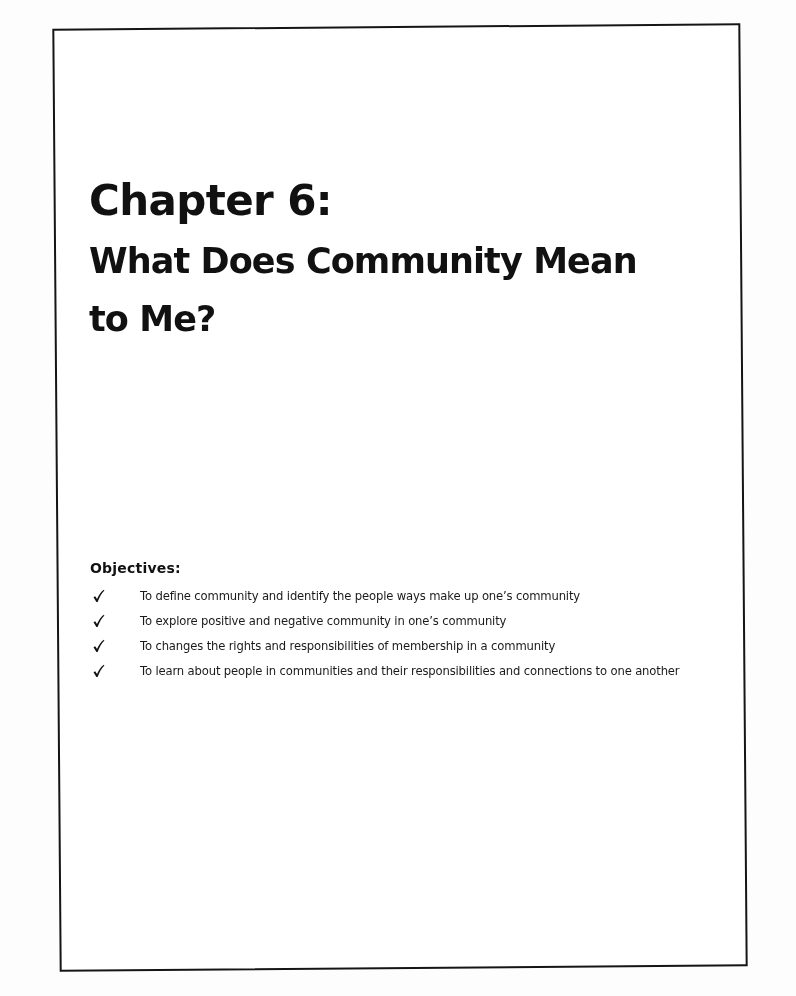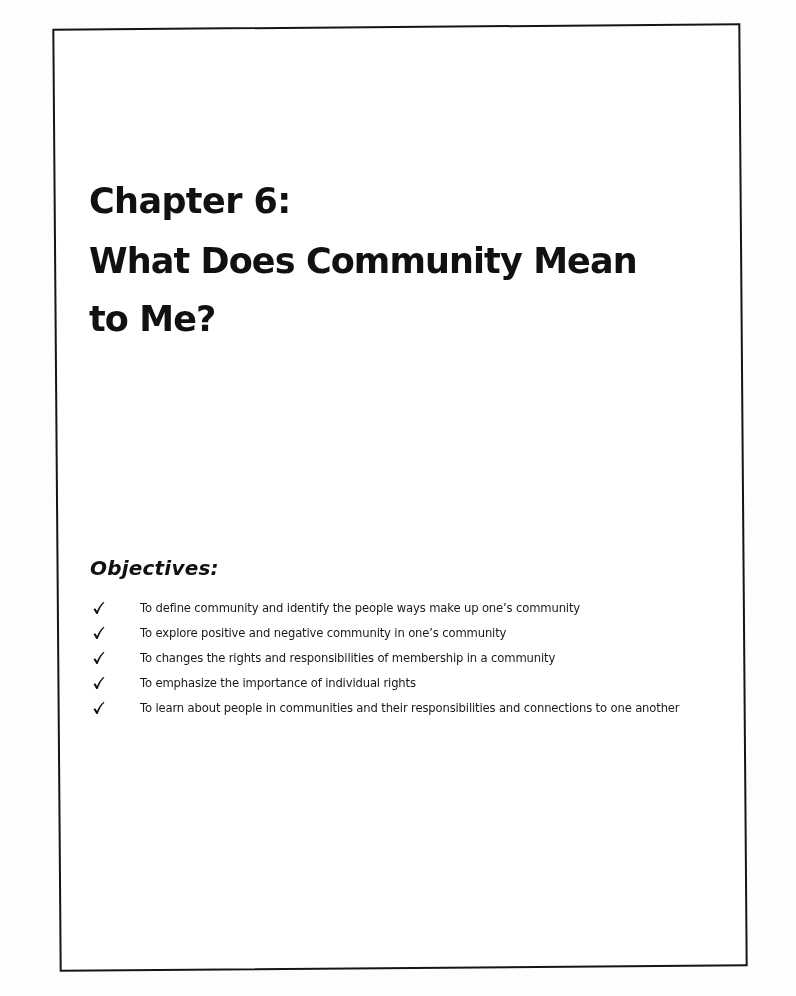--- a/index.html
+++ b/index.html
@@ -27,21 +27,21 @@
       transform-origin: center center;
       background: #ffffff;
     }
     .chapter-label {
       position: absolute;
       left: 89px;
       top: 177px;
       margin: 0;
       font-family: "DejaVu Sans", sans-serif;
       font-weight: bold;
-      font-size: 35px;
+      font-size: 42px;
       letter-spacing: -0.6px;
       line-height: 48px;
       color: #111;
       white-space: nowrap;
     }
     .chapter-title {
       position: absolute;
       left: 89px;
       top: 232px;
       width: 560px;
@@ -53,25 +53,24 @@
       line-height: 58px;
       color: #111;
     }
     .objectives {
       position: absolute;
       left: 90px;
       top: 556px;
       width: 660px;
     }
     .objectives-heading {
-      margin: 0 0 16px 0;
+      margin: 0 0 4px 0;
       font-family: "DejaVu Sans", sans-serif;
       font-weight: bold;
-      font-style: italic;
-      font-size: 20px;
+      font-size: 14px;
       letter-spacing: 0.2px;
       line-height: 24px;
       color: #111;
     }
     .objectives-list {
       list-style: none;
       margin: 0;
       padding: 0;
     }
     .objective-item {
@@ -137,24 +136,16 @@
           </svg>
       </span>
       <span class="objective-text">To changes the rights and responsibilities of membership in a community</span>
     </li>
     <li class="objective-item">
       <span class="check-icon">
         <svg width="13" height="14" viewBox="0 0 13 14">
             <path d="M1.5 8.2 L3.2 7.2 L5 10 C6.8 6 8.8 3 11.8 0.8 L12.4 1.4 C9.6 4 7.6 7.6 5.6 13 L4.4 13 Z" fill="#111"></path>
           </svg>
       </span>
-      <span class="objective-text">To emphasize the importance of individual rights</span>
-    </li>
-    <li class="objective-item">
-      <span class="check-icon">
-        <svg width="13" height="14" viewBox="0 0 13 14">
-            <path d="M1.5 8.2 L3.2 7.2 L5 10 C6.8 6 8.8 3 11.8 0.8 L12.4 1.4 C9.6 4 7.6 7.6 5.6 13 L4.4 13 Z" fill="#111"></path>
-          </svg>
-      </span>
       <span class="objective-text">To learn about people in communities and their responsibilities and connections to one another</span>
     </li>
   </ul>
 </section>
 
 </body></html>

